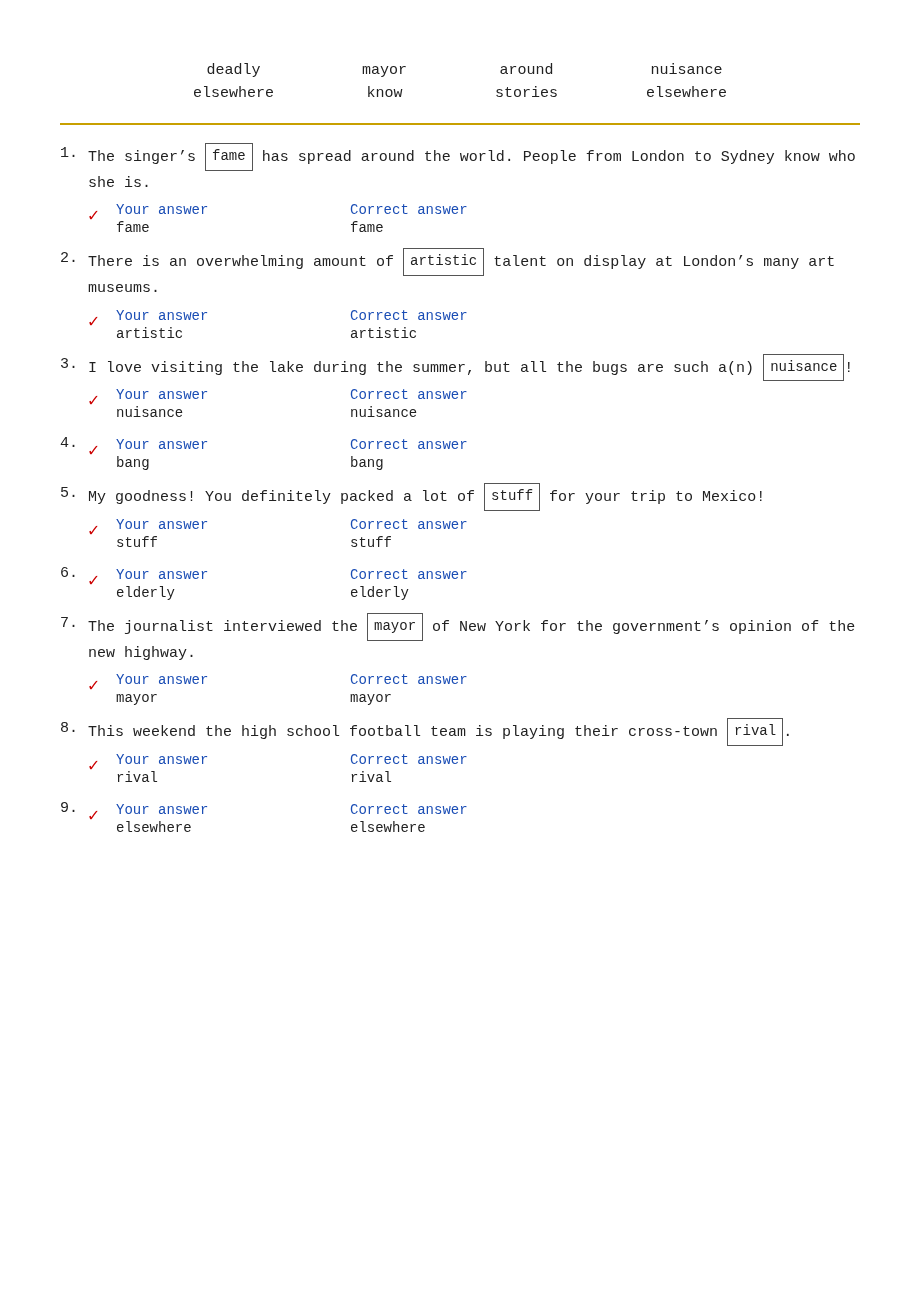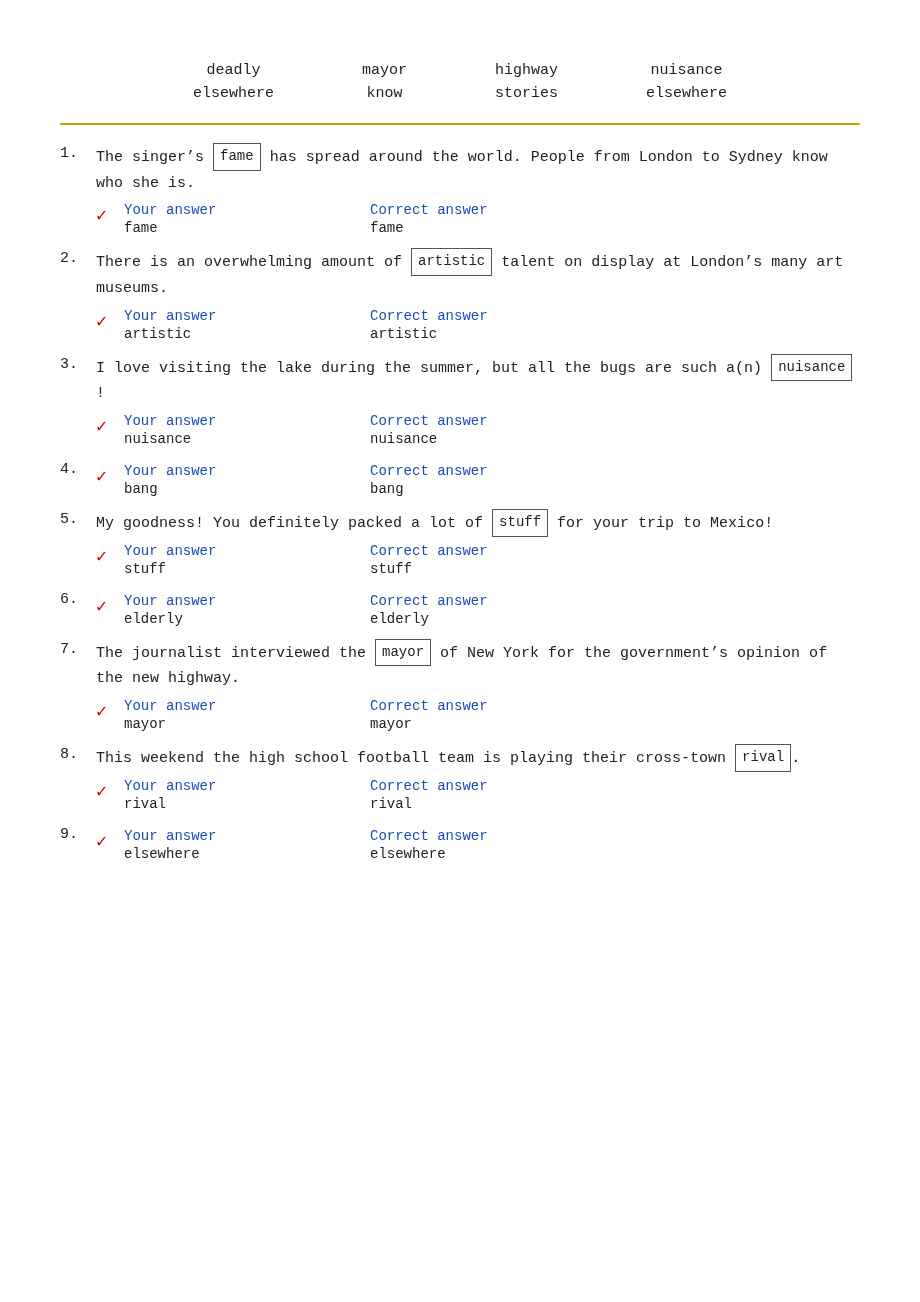--- a/index.html
+++ b/index.html
@@ -45,21 +45,20 @@
 
     .q-num {
       min-width: 28px;
       font-size: 15px;
       color: #222;
       padding-top: 2px;
     }
 
     .q-body {
       flex: 1;
-      margin-left: 8px;
     }
 
     .q-sentence {
       line-height: 1.7;
       font-size: 15px;
       color: #222;
       margin-bottom: 6px;
     }
 
     .answer-box {
@@ -84,21 +83,21 @@
 
     .check-icon {
       color: #c00;
       font-size: 18px;
       min-width: 28px;
       margin-top: 2px;
     }
 
     .answer-cols {
       display: flex;
-      gap: 16px;
+      gap: 4px;
       flex: 1;
     }
 
     .answer-col {
       min-width: 230px;
     }
 
     .answer-label {
       color: #1a4db5;
       font-size: 14px;
@@ -117,21 +116,21 @@
 <div class="word-bank">
   <div class="word-bank-col">
     <span>deadly</span><br>
     <span>elsewhere</span>
   </div>
   <div class="word-bank-col">
     <span>mayor</span><br>
     <span>know</span>
   </div>
   <div class="word-bank-col">
-    <span>highway</span><br>
+    <span>around</span><br>
     <span>stories</span>
   </div>
   <div class="word-bank-col">
     <span>nuisance</span><br>
     <span>elsewhere</span>
   </div>
 </div>
 
 <hr class="divider">
 

